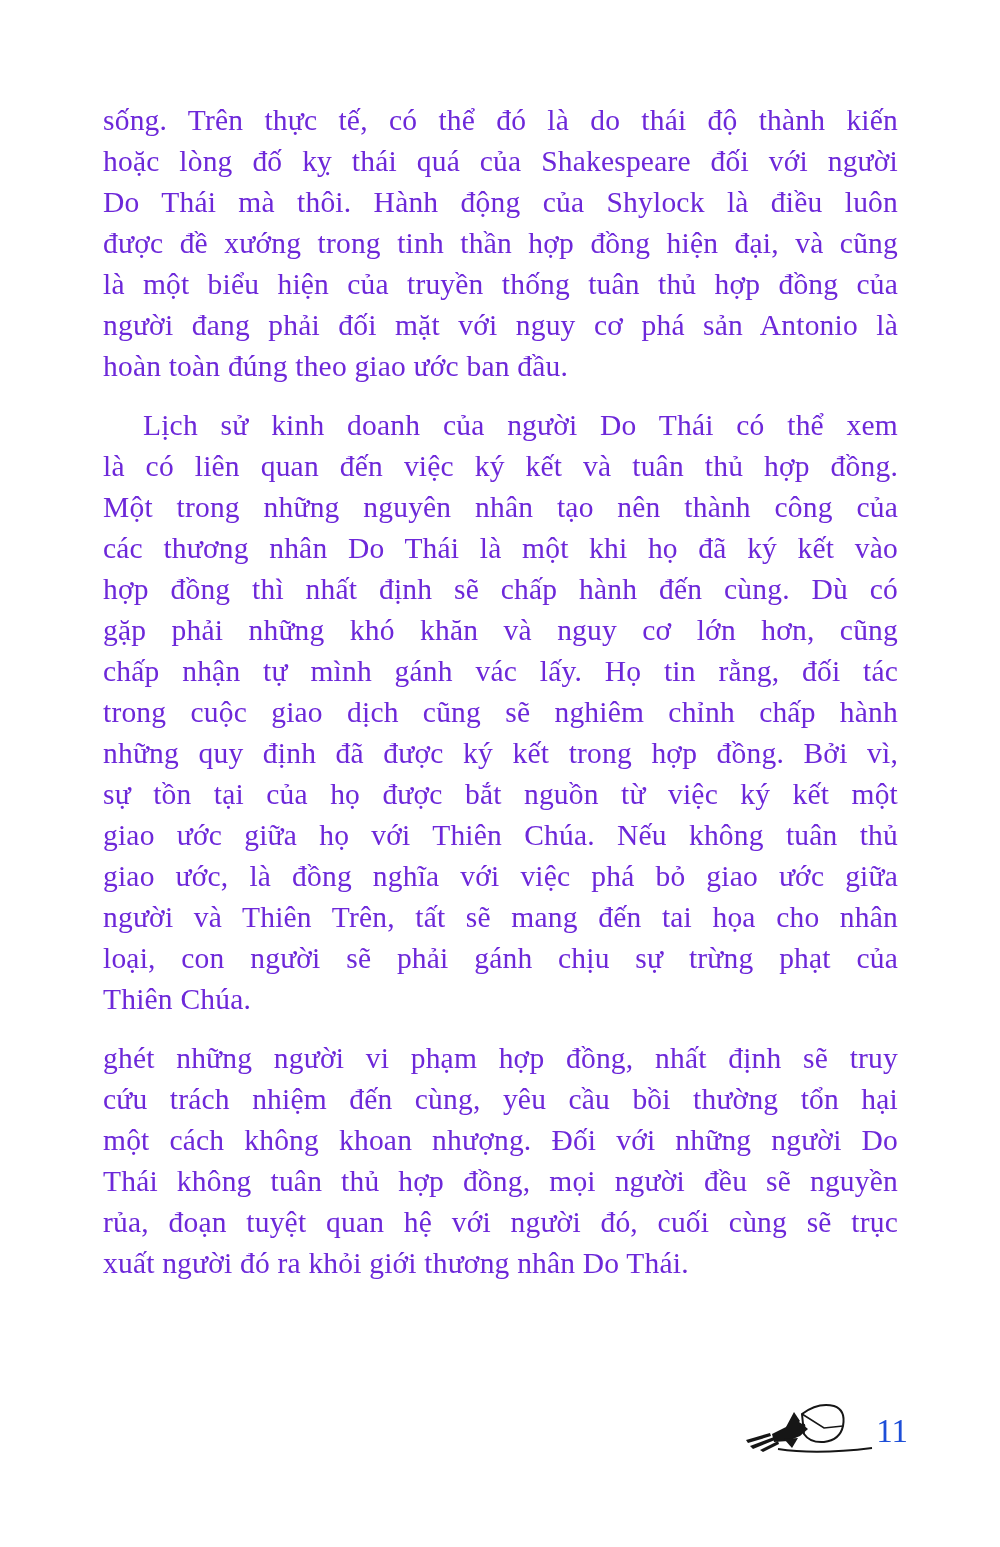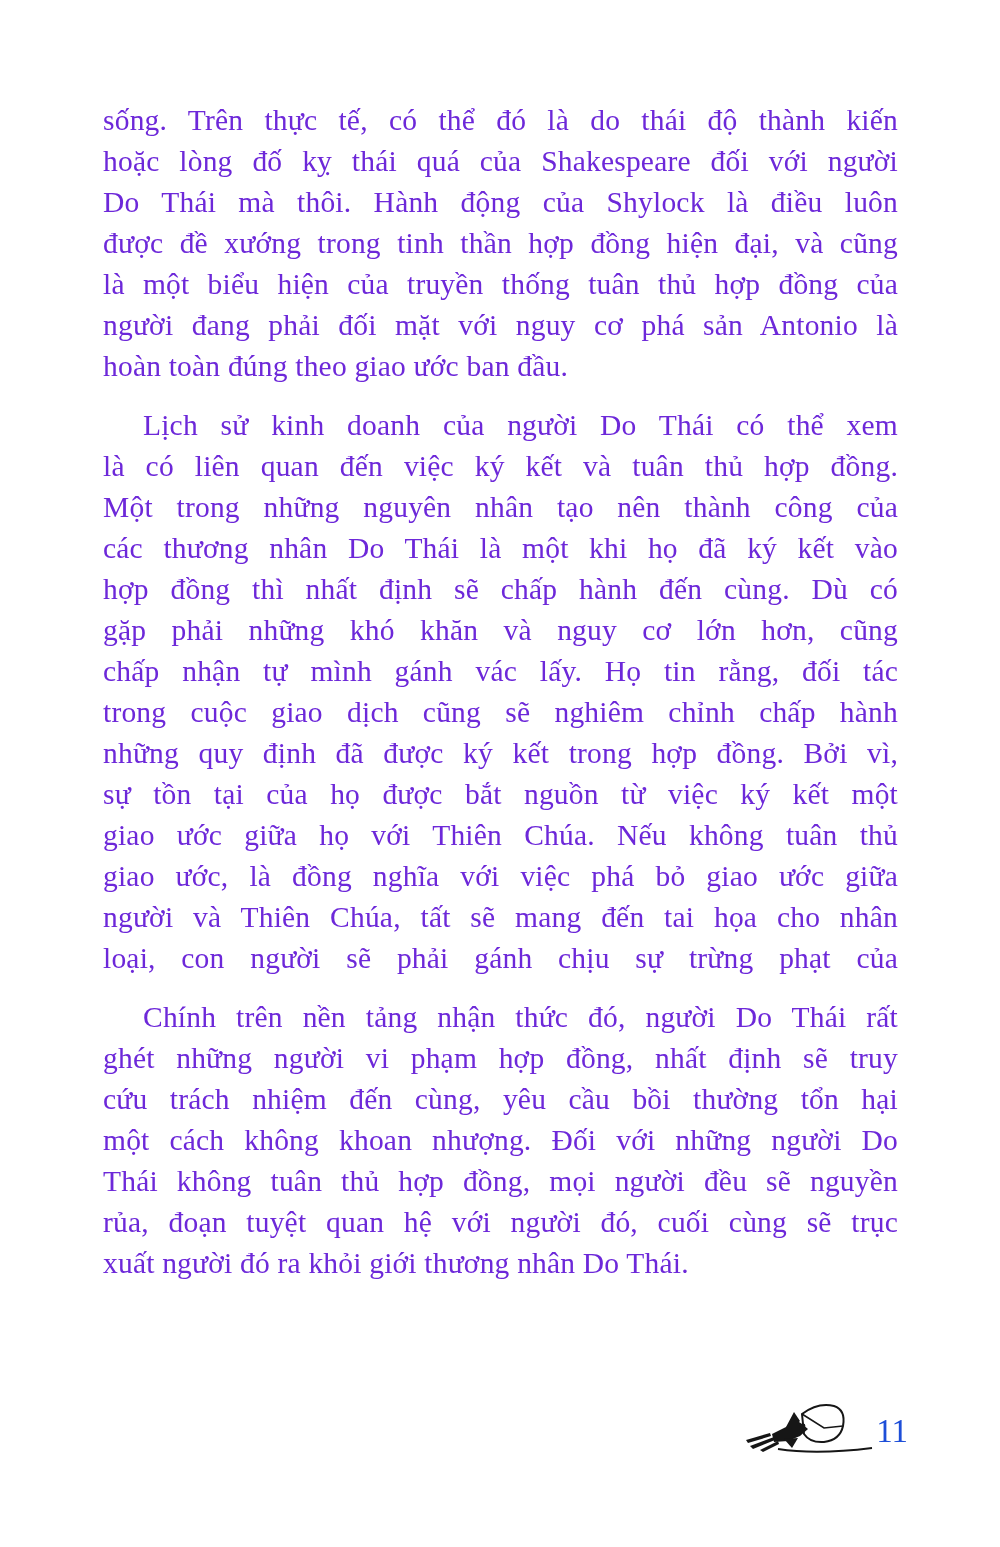--- a/index.html
+++ b/index.html
@@ -77,25 +77,25 @@
       <div class="line">Một trong những nguyên nhân tạo nên thành công của</div>
       <div class="line">các thương nhân Do Thái là một khi họ đã ký kết vào</div>
       <div class="line">hợp đồng thì nhất định sẽ chấp hành đến cùng. Dù có</div>
       <div class="line">gặp phải những khó khăn và nguy cơ lớn hơn, cũng</div>
       <div class="line">chấp nhận tự mình gánh vác lấy. Họ tin rằng, đối tác</div>
       <div class="line">trong cuộc giao dịch cũng sẽ nghiêm chỉnh chấp hành</div>
       <div class="line">những quy định đã được ký kết trong hợp đồng. Bởi vì,</div>
       <div class="line">sự tồn tại của họ được bắt nguồn từ việc ký kết một</div>
       <div class="line">giao ước giữa họ với Thiên Chúa. Nếu không tuân thủ</div>
       <div class="line">giao ước, là đồng nghĩa với việc phá bỏ giao ước giữa</div>
-      <div class="line">người và Thiên Chúa, tất sẽ mang đến tai họa cho nhân</div>
+      <div class="line">người và Thiên Trên, tất sẽ mang đến tai họa cho nhân</div>
       <div class="line">loại, con người sẽ phải gánh chịu sự trừng phạt của</div>
+      <div class="line last">Thiên Chúa.</div>
     </div>
     <div class="paragraph">
-      <div class="line indent">Chính trên nền tảng nhận thức đó, người Do Thái rất</div>
       <div class="line">ghét những người vi phạm hợp đồng, nhất định sẽ truy</div>
       <div class="line">cứu trách nhiệm đến cùng, yêu cầu bồi thường tổn hại</div>
       <div class="line">một cách không khoan nhượng. Đối với những người Do</div>
       <div class="line">Thái không tuân thủ hợp đồng, mọi người đều sẽ nguyền</div>
       <div class="line">rủa, đoạn tuyệt quan hệ với người đó, cuối cùng sẽ trục</div>
       <div class="line last">xuất người đó ra khỏi giới thương nhân Do Thái.</div>
     </div>
   </div>
 
 <div class="footer">

